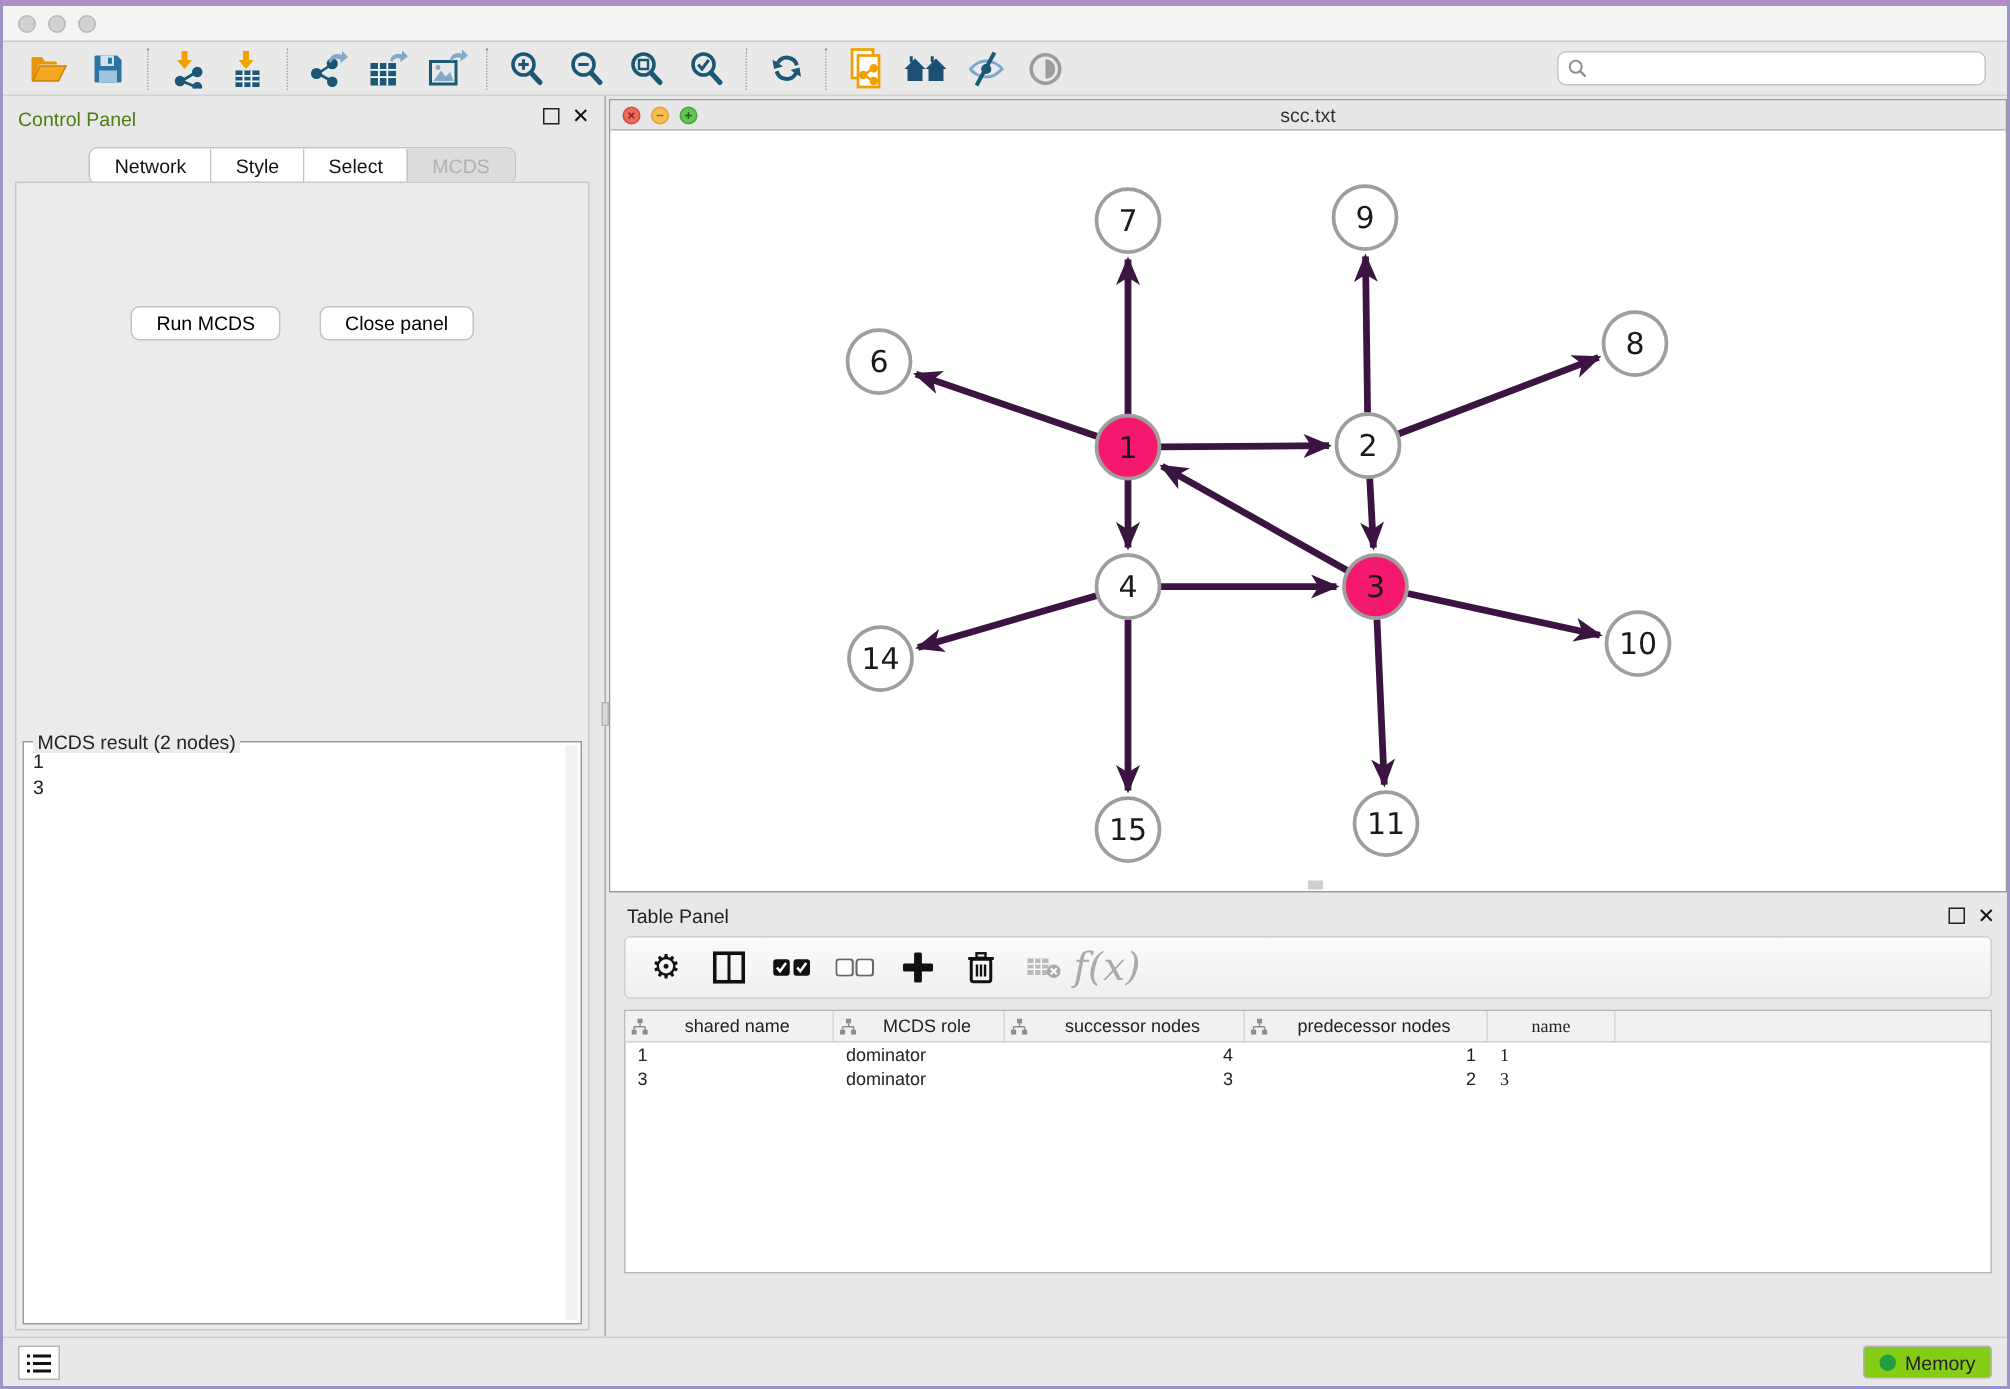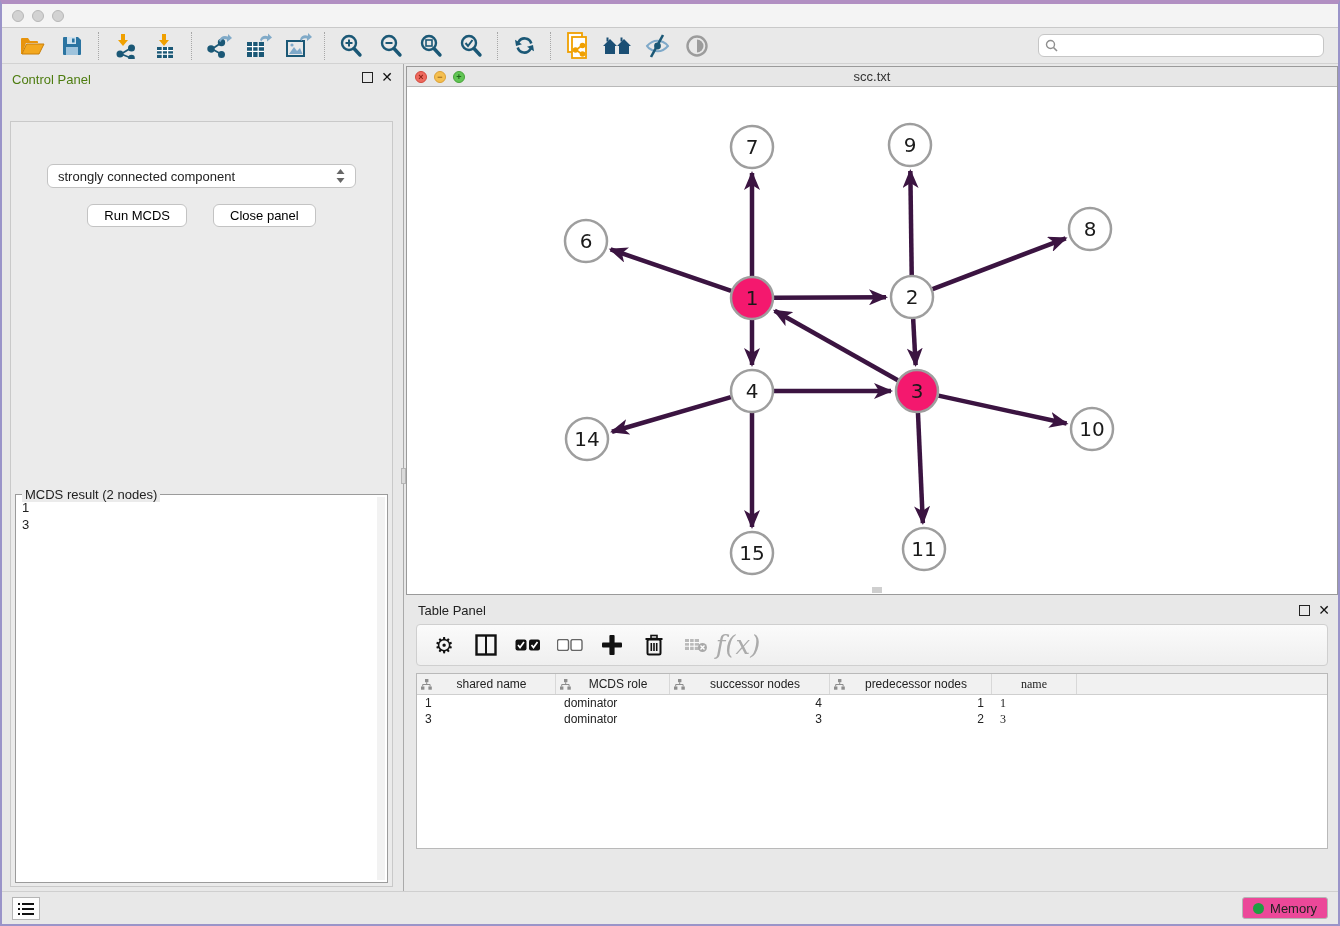--- a/index.html
+++ b/index.html
@@ -91,21 +91,21 @@
   .td { font-size:12px; padding:0 8px; line-height:16px; overflow:hidden; white-space:nowrap; }
   .c0 { width:139px; } .c1 { width:114px; } .c2 { width:160px;justify-content:center; } .c3 { width:162px; } .c4 { width:85px;font-family:Liberation Serif, serif; }
   .al { text-align:left; } .ar { text-align:right; }
   .tp-tabs { position:absolute; left:0; right:0; top:266px; display:flex; justify-content:center; }
 
   
   .statusbar { position:absolute; left:0; right:0; bottom:0; height:33px; background:#e8e8e8;
                border-top:1px solid #cfcfcf; }
   .list-btn { position:absolute; left:10px; top:5px; width:28px; height:23px; background:#fdfdfd;
               border:1px solid #b5b5b5; display:flex; align-items:center; justify-content:center; }
-  .mem-btn { position:absolute; right:10px; top:5px; height:22px; background:#ec4899; border:1px solid #b5b5b5;
+  .mem-btn { position:absolute; right:10px; top:5px; height:22px; background:#84cc16; border:1px solid #b5b5b5;
              border-radius:3px; display:flex; align-items:center; gap:6px; padding:0 10px; font-size:13px; }
   .mem-dot { width:11px; height:11px; border-radius:50%; }
 
   svg { display:block; }
 </style>
 </head>
 <body>
 
 <div class="app">
 
@@ -276,28 +276,29 @@
       <input type="text" placeholder="" style="">
     </div>
   </div>
 
   <div class="control-panel">
     <div class="cp-head">Control Panel</div>
     <div class="panel-btns">
       <div class="float-btn"></div>
       <div class="close-btn">✕</div>
     </div>
+    <div class="cp-tabs">
+        <div class="tabseg" id="cp-tabseg">
+          <div class="tab">Network</div>
+          <div class="tab">Style</div>
+          <div class="tab">Select</div>
+          <div class="tab sel">MCDS</div>
+        </div>
+      </div>
     <div class="cp-body">
-      <div class="dropdown">
-        <span class="dval">strongly connected component</span>
-        <svg width="9" height="14" viewBox="0 0 9 14">
-            <path d="M4.5 0 L8.5 5 L0.5 5 Z" fill="#666"></path>
-            <path d="M4.5 14 L8.5 9 L0.5 9 Z" fill="#666"></path>
-          </svg>
-      </div>
       <div class="btn-row">
         <button class="pushbtn">Run MCDS</button>
         <button class="pushbtn">Close panel</button>
       </div>
       <div class="result-fs">
         <legend>MCDS result (2 nodes)</legend>
         <div class="result-text" id="result-text">1
 3</div>
         <div class="result-scroll"></div>
       </div>

